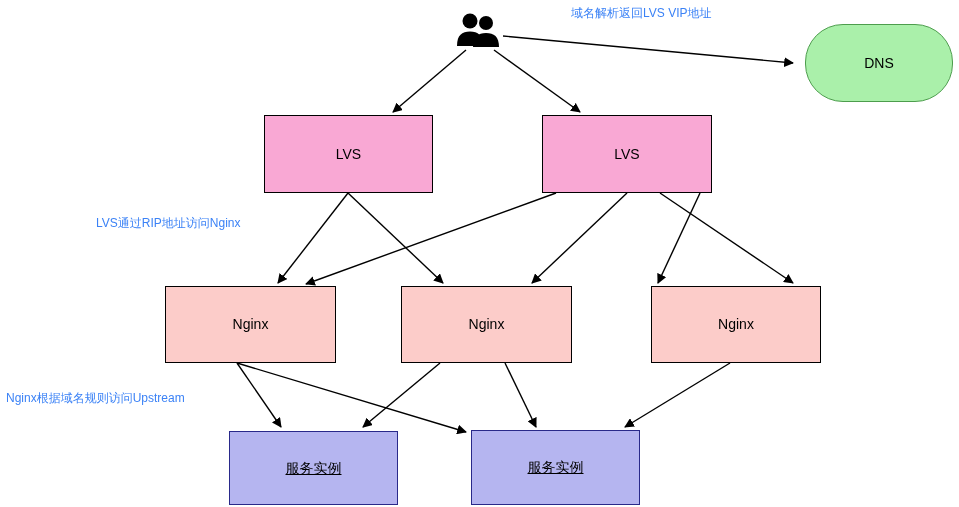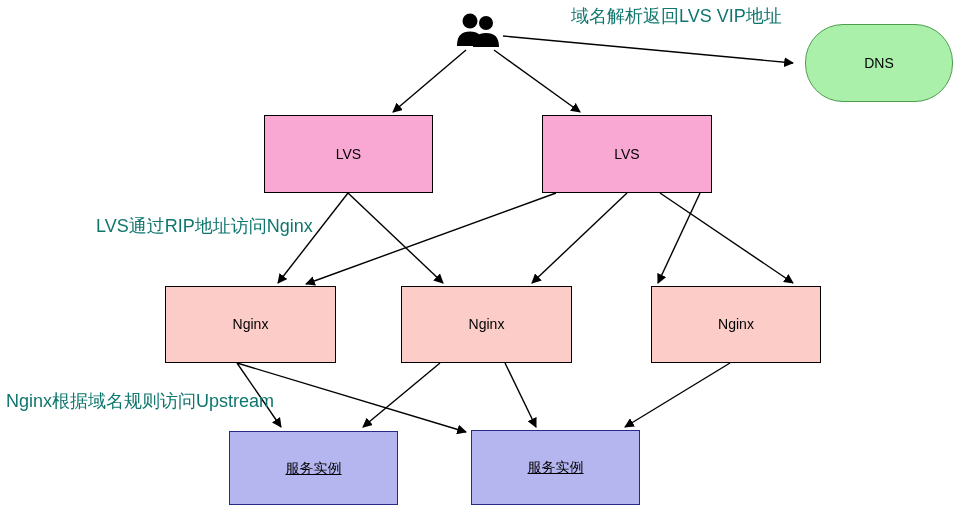--- a/index.html
+++ b/index.html
@@ -48,22 +48,22 @@
     border-color: #29298a;
     text-decoration: underline;
   }
   .node-dns {
     background: #aaf0aa;
     border: 1px solid #4d9d4d;
     border-radius: 38px;
   }
   .edge-label {
     position: absolute;
-    font-size: 18px;
-    color: #0f766e;
+    font-size: 12px;
+    color: #3b82f6;
     white-space: nowrap;
     line-height: 1.2;
   }
   #users-icon {
     position: absolute;
     left: 456px;
     top: 12px;
     width: 46px;
     height: 36px;
   }

